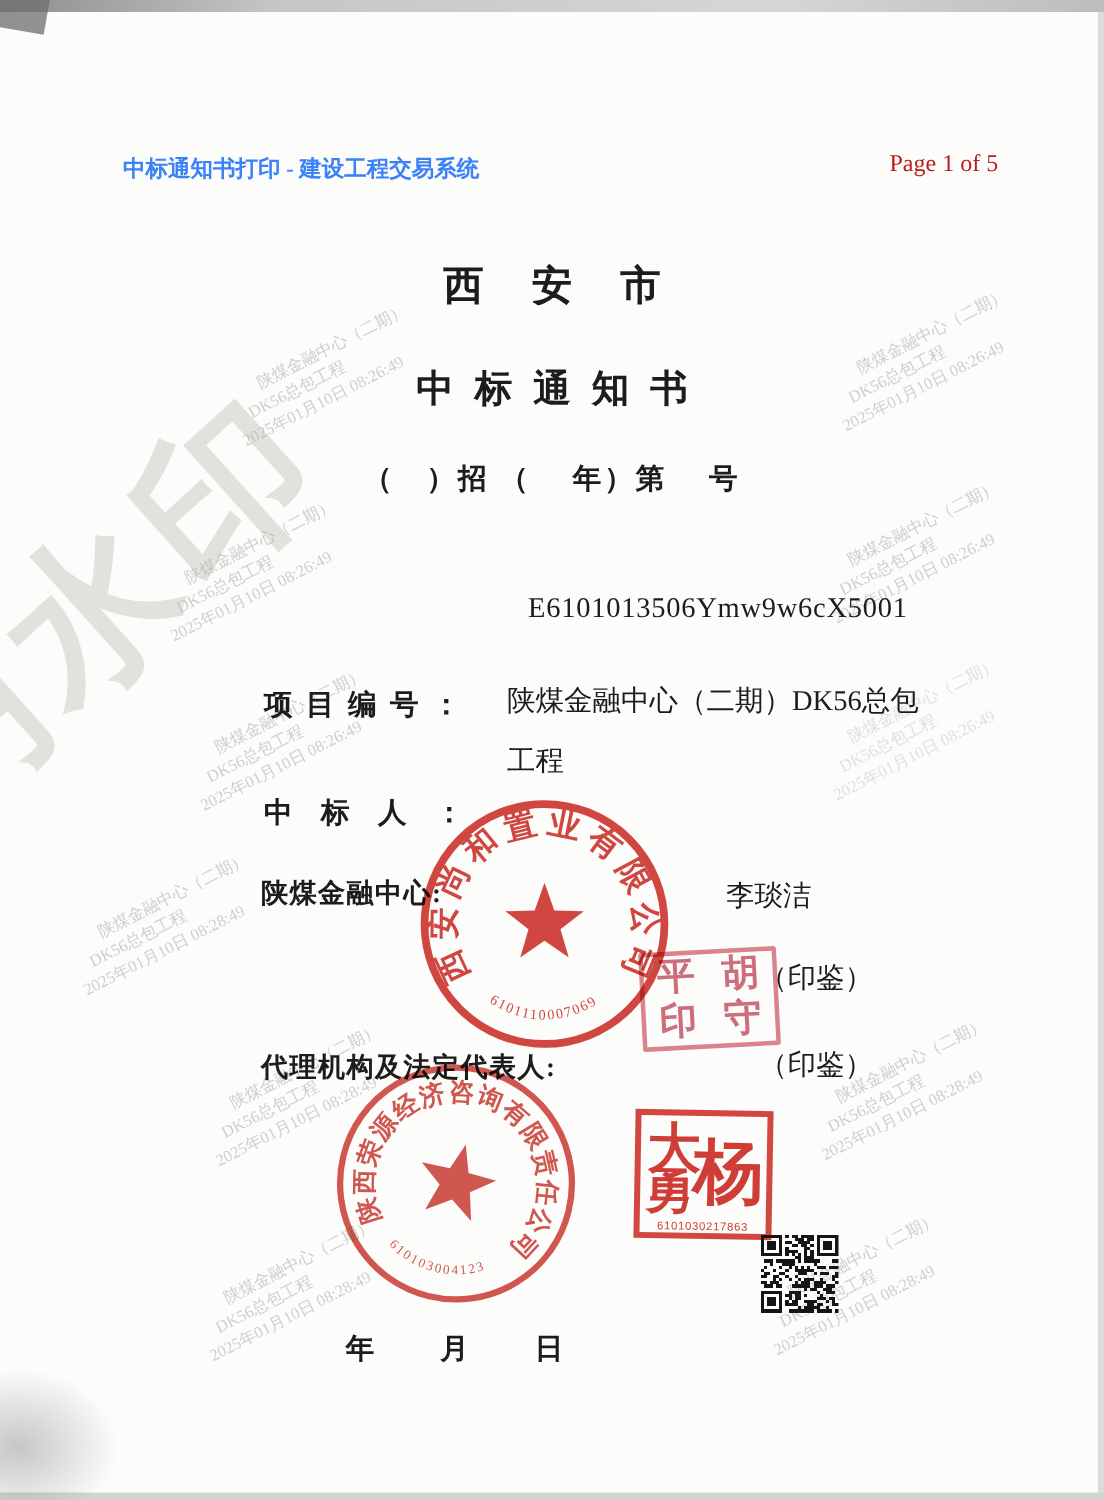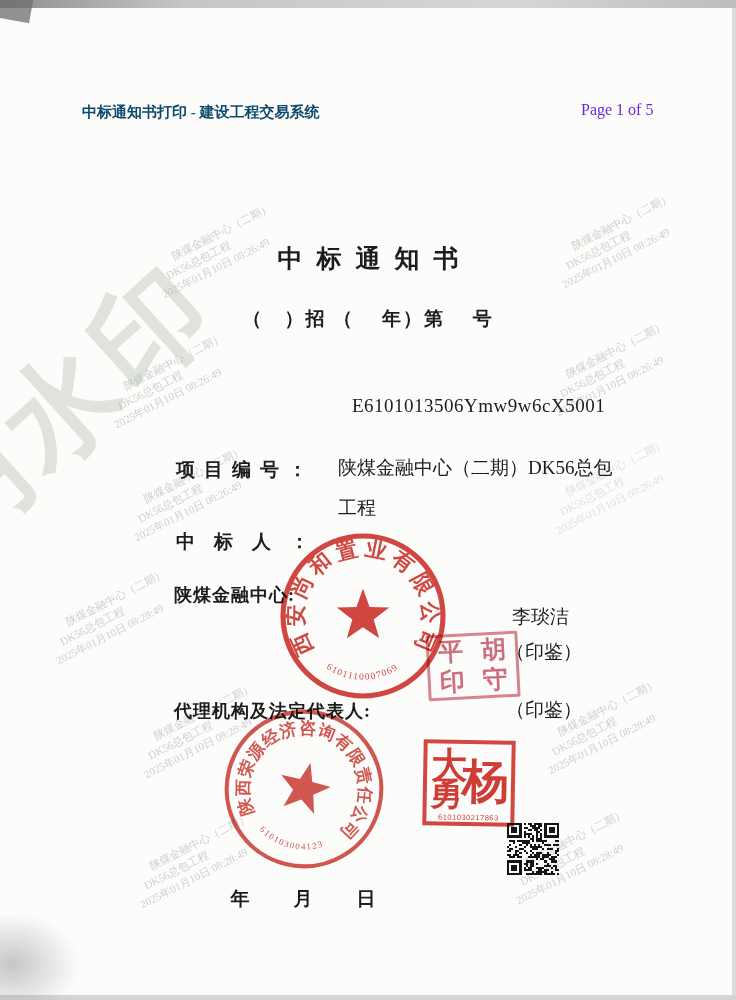--- a/index.html
+++ b/index.html
@@ -23,22 +23,22 @@
 
   
   .wm{width:160px;font-size:11px;line-height:15px;color:#aeb5ae;opacity:.62;transform:rotate(-27deg);
       transform-origin:left top;white-space:nowrap;z-index:1;}
   .wm div:nth-child(1){margin-left:26px;}
   .wm div:nth-child(2){margin-left:12px;}
   .wm.faint{opacity:.38;}
 
   
   .txt{z-index:2;}
-  .hdr-left{left:82px;top:103px;font-size:15px;color:#0c4a6e;font-weight:600;}
-  .hdr-right{left:581px;top:101px;font-size:16px;color:#6d28d9;}
+  .hdr-left{left:82px;top:103px;font-size:15px;color:#3b82f6;font-weight:600;}
+  .hdr-right{left:593px;top:101px;font-size:16px;color:#b91c1c;}
   .t1{left:0;width:736px;top:172px;text-align:center;font-size:27px;font-weight:bold;letter-spacing:32px;text-indent:32px;}
   .t2{left:0;width:736px;top:208px;text-align:center;font-size:24px;font-weight:bold;letter-spacing:0.5px;}
   .t3{left:0;width:736px;top:242px;text-align:center;font-size:25px;font-weight:bold;letter-spacing:14px;text-indent:14px;}
   .docno{left:0;width:736px;top:306px;text-align:center;font-size:19px;letter-spacing:2px;font-weight:600;}
   .lbl{font-size:19px;font-weight:700;}
   .val{font-size:19px;font-weight:500;}
   .lbl-s{letter-spacing:9px;}
   .lbl-w{letter-spacing:19px;}
   .lbl-n{font-size:18px;letter-spacing:1px;}
   .dateline{left:0;width:608px;top:886px;text-align:center;font-size:19px;font-weight:600;letter-spacing:2px;}
@@ -124,32 +124,33 @@
   </div>
   <div class="abs wm" style="left:500px;top:868px;">
     <div>陕煤金融中心（二期）</div>
       <div>DK56总包工程</div>
       <div>2025年01月10日 08:28:49</div>
   </div>
 
   <div class="abs txt hdr-left">中标通知书打印 - 建设工程交易系统</div>
   <div class="abs txt hdr-right">Page 1 of 5</div>
 
+  <div class="abs txt t1">西安市</div>
   <div class="abs txt t3">中标通知书</div>
   <div class="abs txt docno">（　）招 （　 年）第　 号</div>
 
   <div class="abs txt val" style="left:352px;top:395px;letter-spacing:.5px;">E6101013506Ymw9w6cX5001</div>
 
   <div class="abs txt lbl lbl-s" style="left:176px;top:457px;">项目编号：</div>
   <div class="abs txt val" style="left:338px;top:448px;width:278px;line-height:40px;">陕煤金融中心（二期）DK56总包工程</div>
 
   <div class="abs txt lbl lbl-w" style="left:176px;top:529px;">中标人：</div>
 
   <div class="abs txt lbl lbl-n" style="left:174px;top:583px;">陕煤金融中心:</div>
-  <div class="abs txt val" style="left:512px;top:584px;margin-top:20px;">李琰洁</div>
+  <div class="abs txt val" style="left:484px;top:584px;">李琰洁</div>
 
   <div class="abs txt val" style="left:506px;top:639px;">（印鉴）</div>
 
   <div class="abs txt lbl lbl-n" style="left:174px;top:699px;">代理机构及法定代表人:</div>
   <div class="abs txt val" style="left:506px;top:697px;">（印鉴）</div>
 
   <div class="abs txt dateline">年　　月　　日</div>
 
   <svg class="abs seal round" style="left:277px;top:530px;width:172px;height:172px;" viewBox="0 0 200 200">
     <defs>

